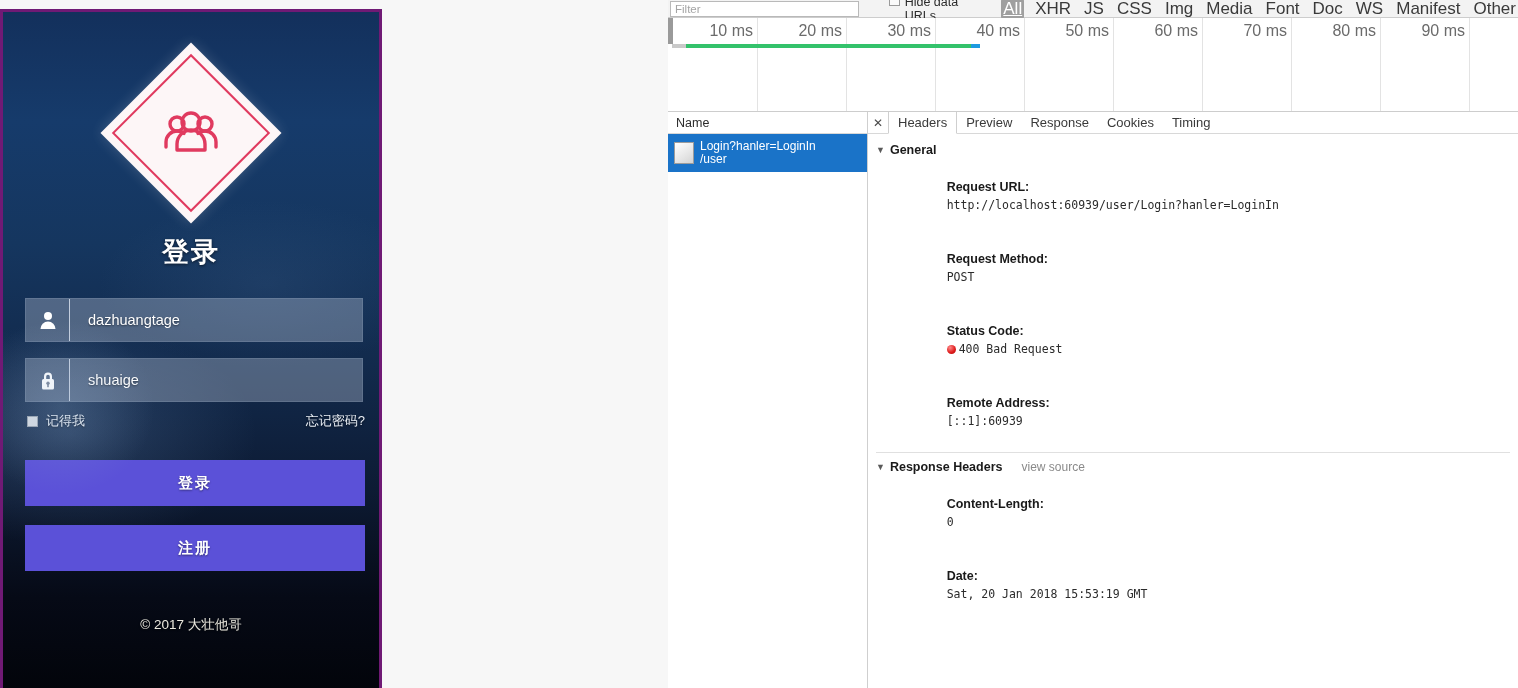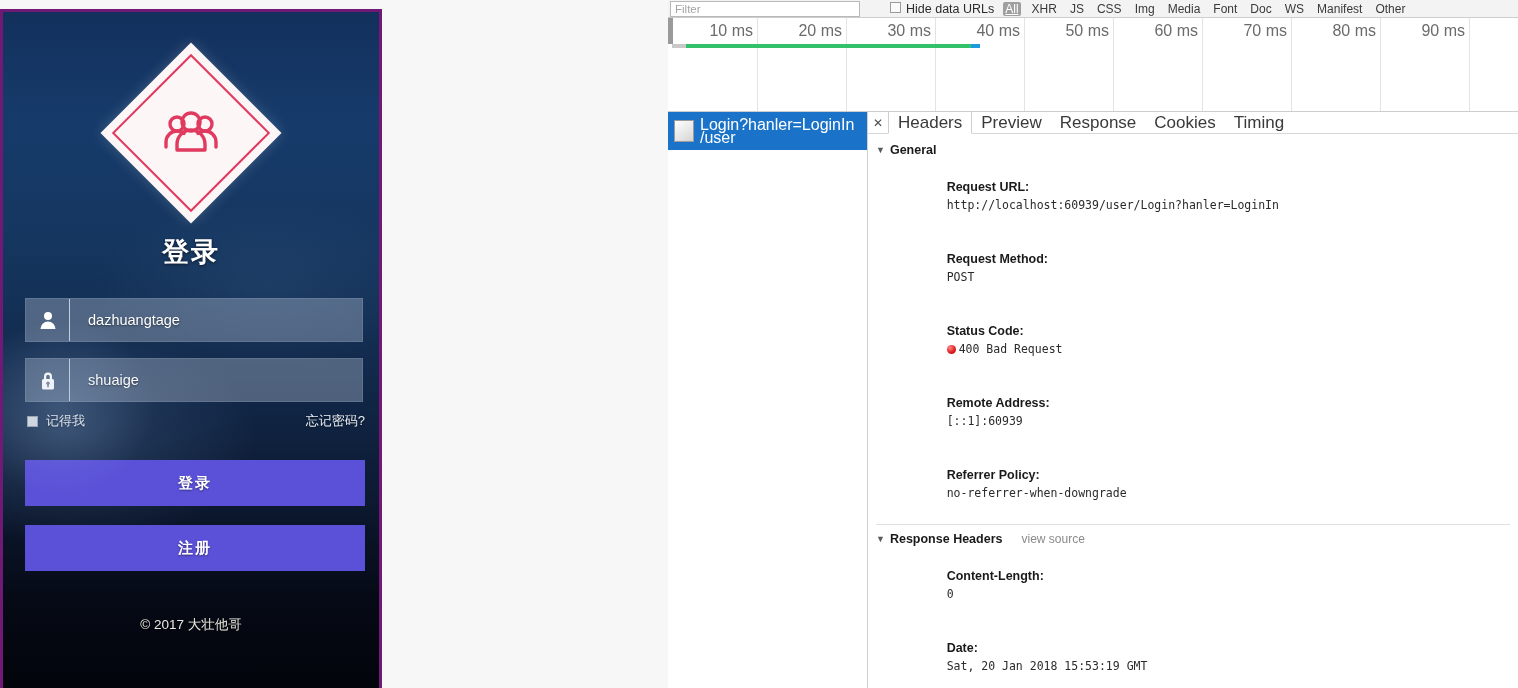--- a/index.html
+++ b/index.html
@@ -158,21 +158,21 @@
   }
   #hide-data-urls-box {
     width: 11px; height: 11px;
     border: 1px solid #9a9a9a; background: #fafafa;
   }
   #hide-data-urls-label { font-size: 12.5px; color: #2b2b2b; }
   #type-filters {
     display: flex; align-items: center; gap: 9px;
     margin-left: 9px;
   }
-  .type-filter { font-size: 12px; color: #3a3a3a; cursor: pointer; padding: 0 2px;}
+  .type-filter { font-size: 17px; color: #3a3a3a; cursor: pointer; padding: 0 2px;}
   .type-filter.active {
     background: #9f9f9f; color: #ffffff;
     border-radius: 2px;
     text-decoration: underline;
   }
 
   
   #overview {
     position: relative;
     height: 94px;
@@ -231,21 +231,21 @@
     background: #1a73c8;
     padding: 0 6px;
     cursor: pointer;
   }
   #request-favicon {
     width: 20px; height: 22px; flex: 0 0 20px;
     background: linear-gradient(145deg, #ffffff 0%, #e6e6e6 60%, #d3d3d3 100%);
     border: 1px solid #9c9c9c;
   }
   #request-name {
-    color: #ffffff; font-size: 16px; line-height: 13px;
+    color: #ffffff; font-size: 12px; line-height: 13px;
   }
   #request-name span { display: block; }
 
   #detail-panel {
     flex: 1;
     display: flex; flex-direction: column;
     background: #ffffff;
     overflow: hidden;
   }
   #detail-tabs {
@@ -255,21 +255,21 @@
     background: #ffffff;
   }
   #detail-close {
     width: 20px;
     display: flex; align-items: center; justify-content: center;
     color: #4a4a4a; font-size: 12px; cursor: pointer;
   }
   .detail-tab {
     padding: 0 9px;
     display: flex; align-items: center;
-    font-size: 17px; color: #3a3a3a;
+    font-size: 13px; color: #3a3a3a;
     cursor: pointer;
   }
   .detail-tab.active {
     background: #ffffff;
     border-left: 1px solid #cfcfcf;
     border-right: 1px solid #cfcfcf;
     border-bottom: 1px solid #ffffff;
     margin-bottom: -1px;
   }
 
@@ -429,20 +429,21 @@
       </div>
       <div id="ov-left-handle"></div>
       <div id="ov-bar-track"></div>
       <div id="ov-bar-green"></div>
       <div id="ov-bar-blue"></div>
     </div>
 
     <div id="lists">
 
       <div id="name-panel">
+        <div id="name-header">Name</div>
         <div id="request-row">
           <span id="request-favicon"></span>
           <span id="request-name">
             <span>Login?hanler=LoginIn</span>
             <span>/user</span>
           </span>
         </div>
       </div>
 
       <div id="detail-panel">
@@ -472,24 +473,20 @@
               <span class="hdr-val">POST</span>
             </div>
             <div class="hdr-row">
               <span class="hdr-key">Status Code:</span>
               <span class="status-dot"></span><span class="hdr-val">400 Bad Request</span>
             </div>
             <div class="hdr-row">
               <span class="hdr-key">Remote Address:</span>
               <span class="hdr-val">[::1]:60939</span>
             </div>
-            <div class="hdr-row">
-              <span class="hdr-key">Referrer Policy:</span>
-              <span class="hdr-val">no-referrer-when-downgrade</span>
-            </div>
           </div>
           <div class="hdr-divider"></div>
 
           <div class="hdr-section-title">
             <span class="tri">▼</span>
             <span>Response Headers</span>
             <span class="view-source">view source</span>
           </div>
           <div class="hdr-rows">
             <div class="hdr-row">

